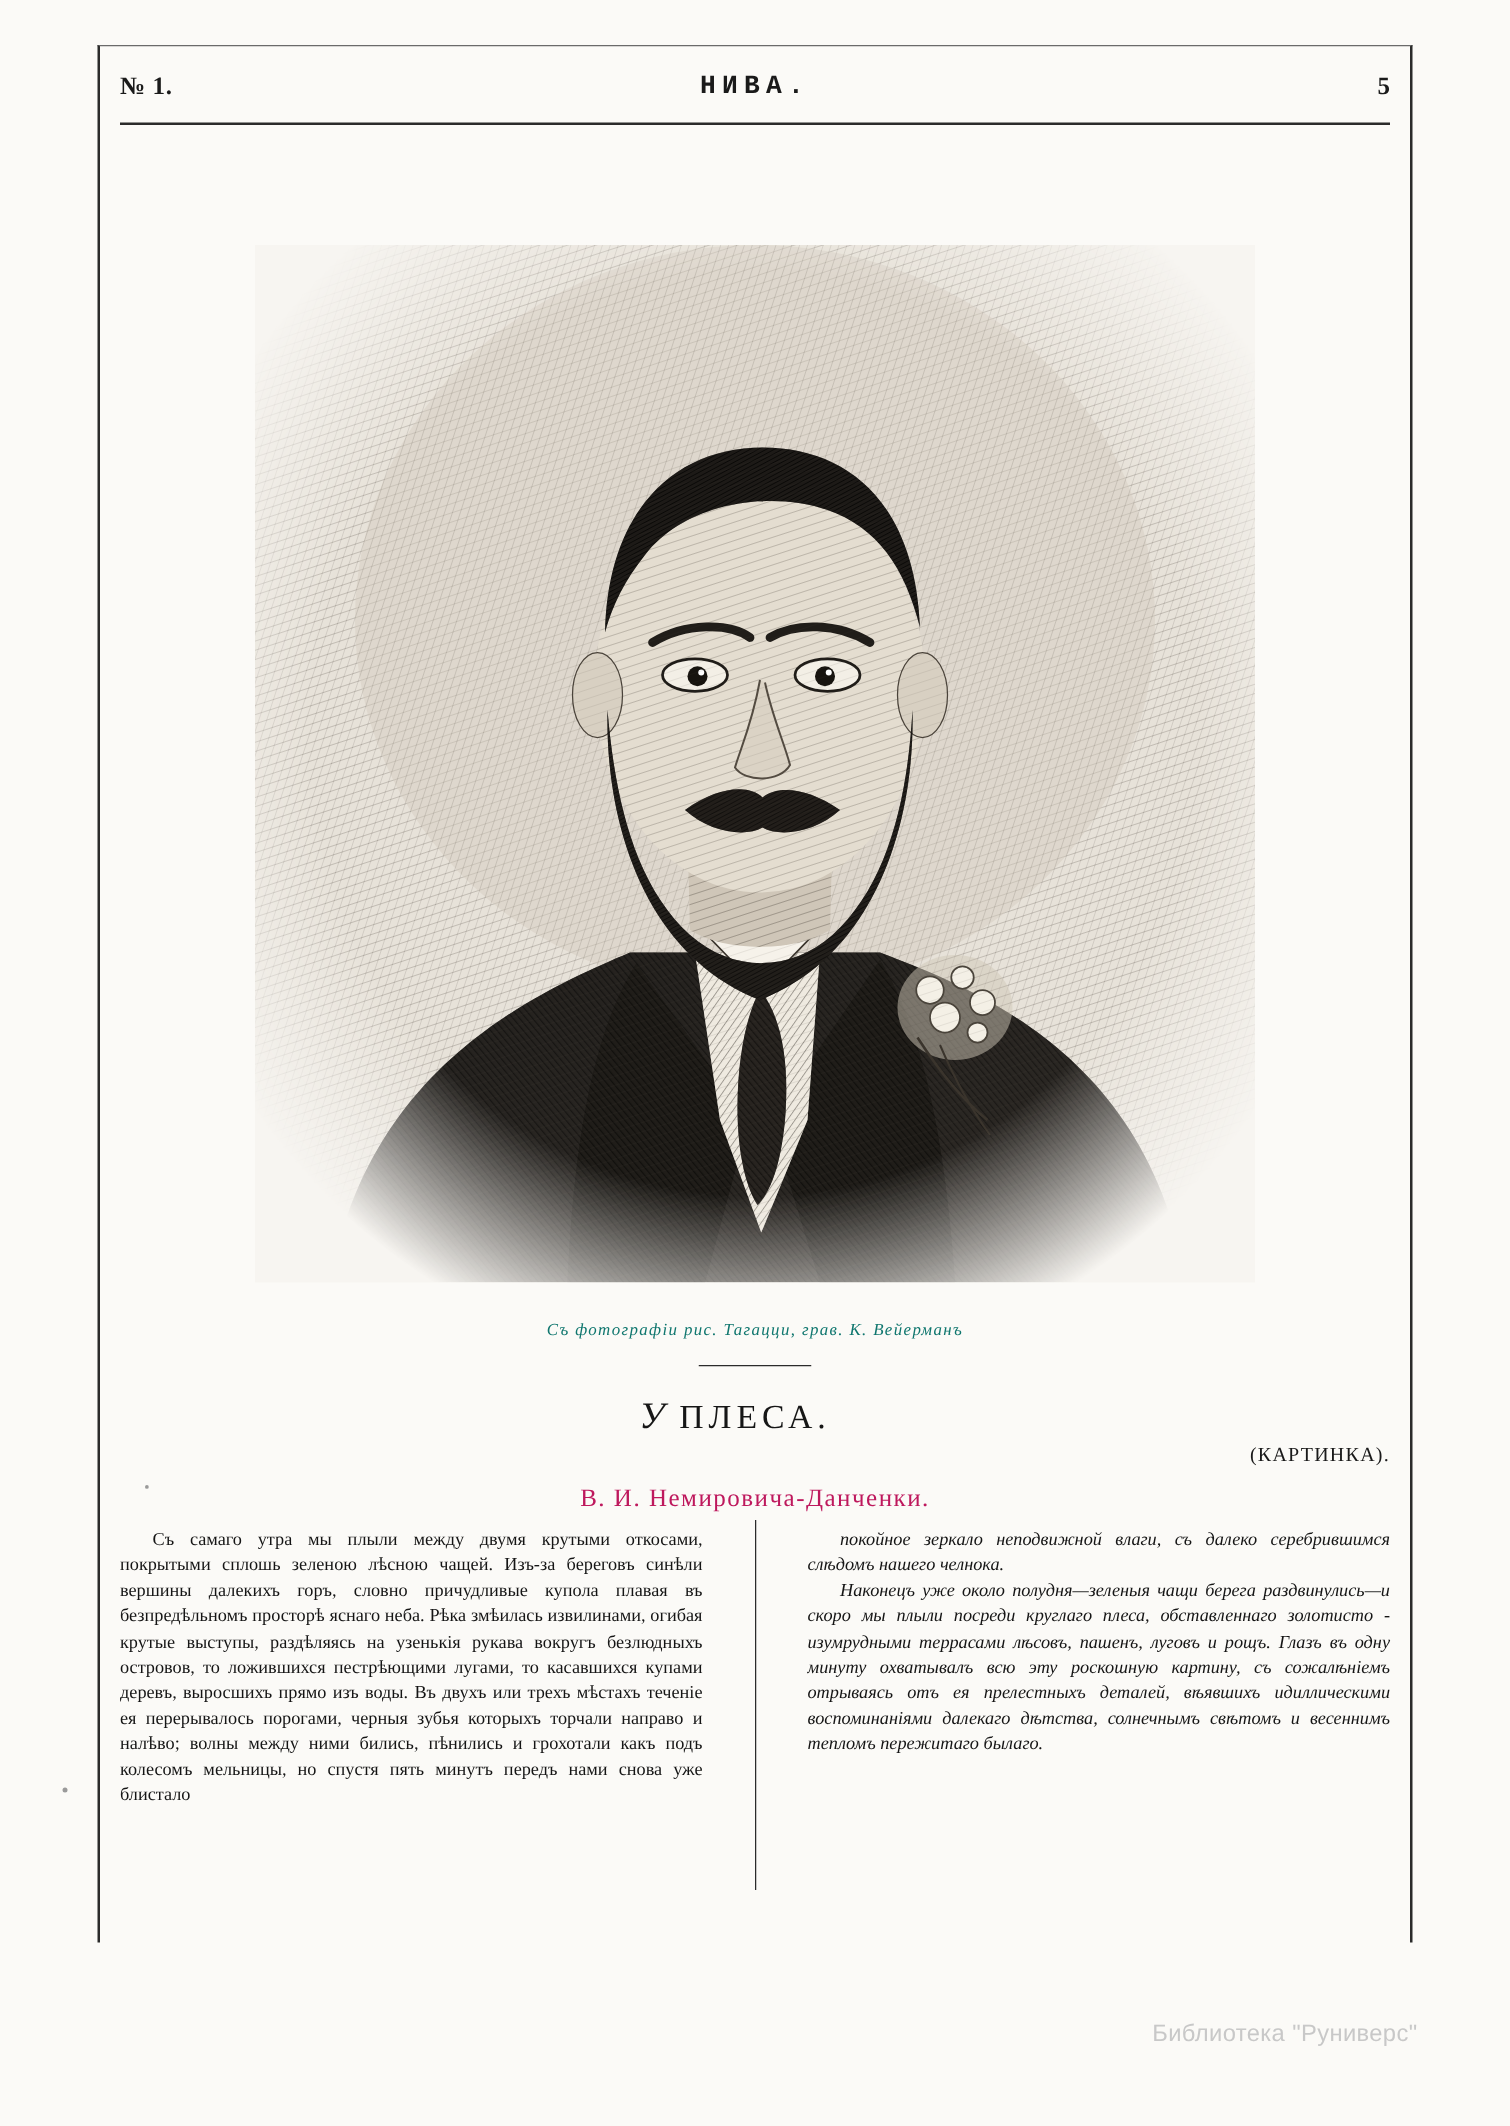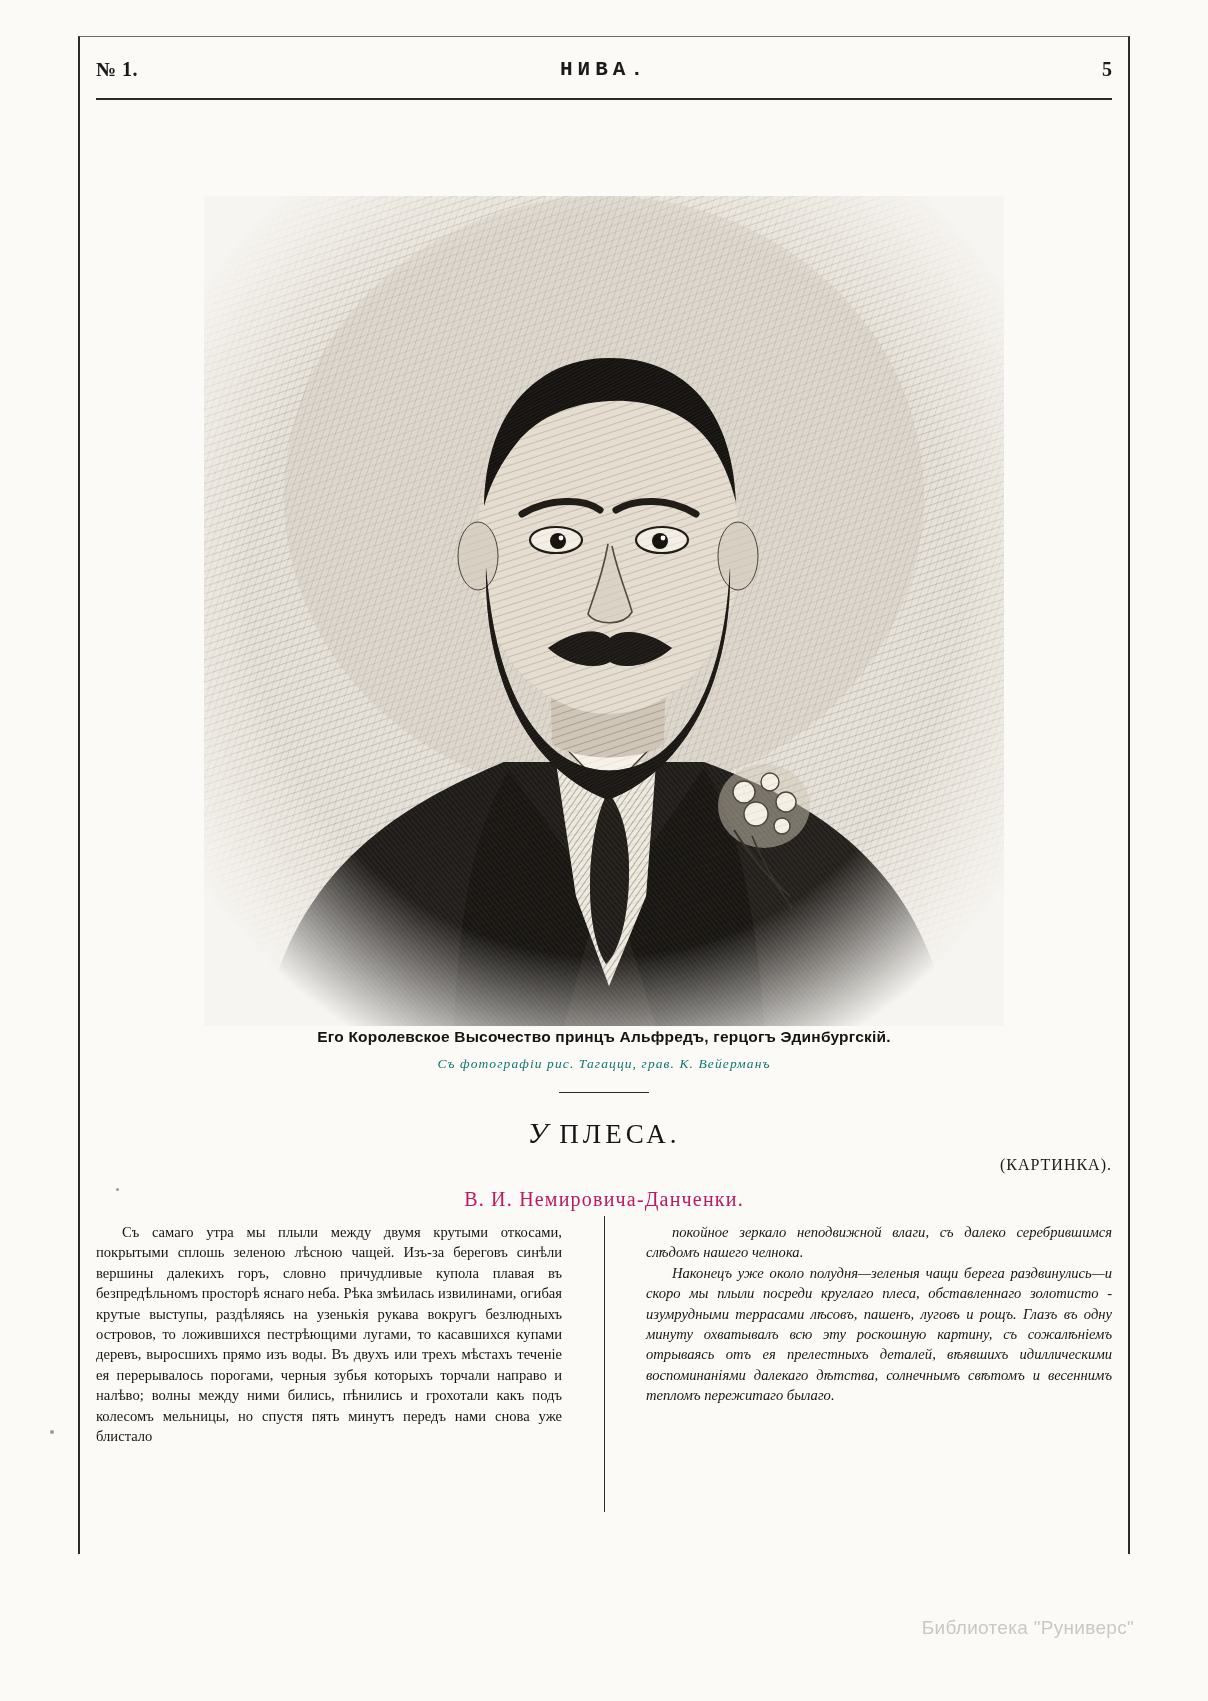--- a/index.html
+++ b/index.html
@@ -125,21 +125,21 @@
     left: 559px;
     top: 1092px;
     width: 90px;
     height: 0;
     border-top: 1px solid #2b2b2b;
   }
 
   
   .art-title {
     position: absolute;
-    left: 96px;
+    left: 80px;
     top: 1116px;
     width: 1016px;
     text-align: center;
     font-size: 27px;
     letter-spacing: 4px;
     color: #161616;
   }
   .art-title .drop {
     font-family: "Liberation Serif", serif;
     font-style: italic;
@@ -332,21 +332,20 @@
             <path d="M530 634 C 548 662, 566 684, 586 700" stroke="#3a342c" stroke-width="2" fill="none"></path>
             <path d="M548 640 C 560 668, 572 690, 588 712" stroke="#3a342c" stroke-width="1.6" fill="none"></path>
           </g>
 
           <rect x="0" y="0" width="800" height="830" fill="url(#hatchD)" opacity="0.18"></rect>
         </g>
       </svg>
     </div>
   </div>
 
-  <div class="caption-main">Его Королевское Высочество принцъ Альфредъ, герцогъ Эдинбургскій.</div>
   <div class="caption-sub">Съ фотографіи рис. Тагацци, грав. К. Вейерманъ</div>
 
   <div class="divider-short"></div>
 
   <div class="art-title"><span class="drop">У</span> <span>ПЛЕСА.</span></div>
   <div class="art-sub">(КАРТИНКА).</div>
   <div class="art-author">В. И. Немировича-Данченки.</div>
 
   <div class="columns">
     <div class="col-rule"></div>

